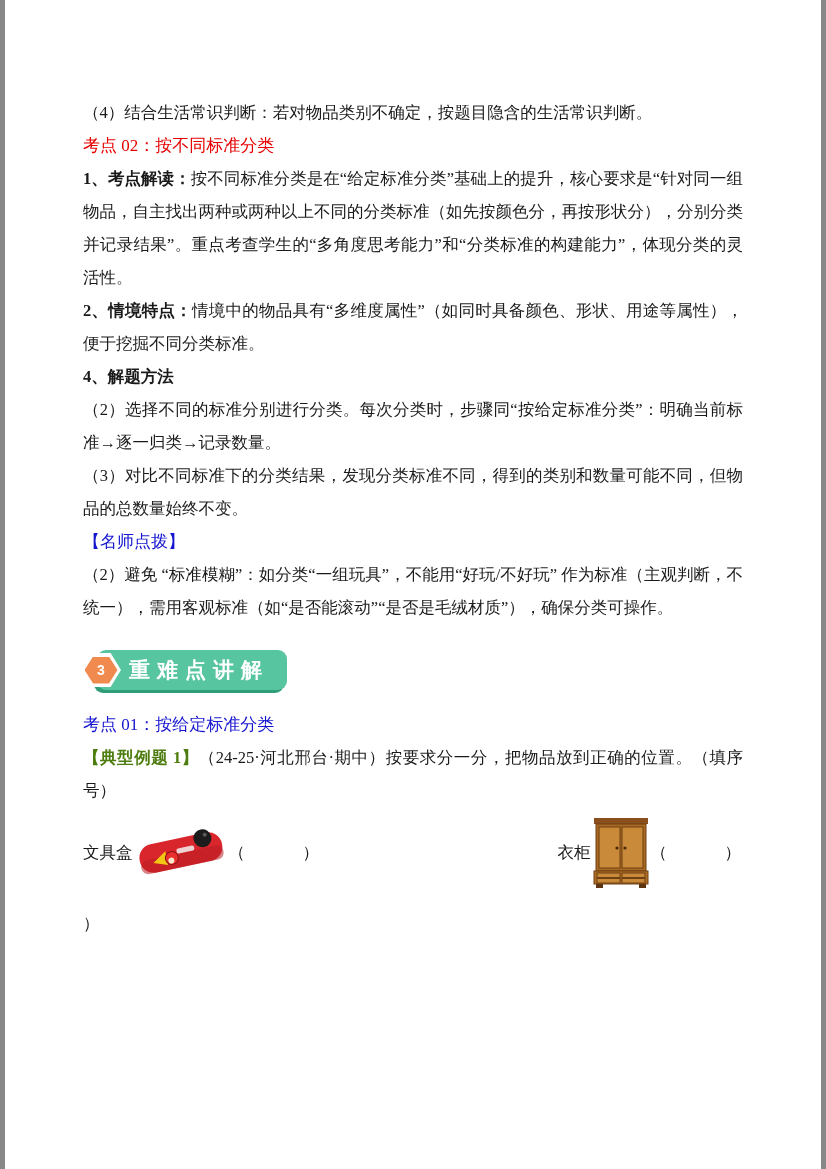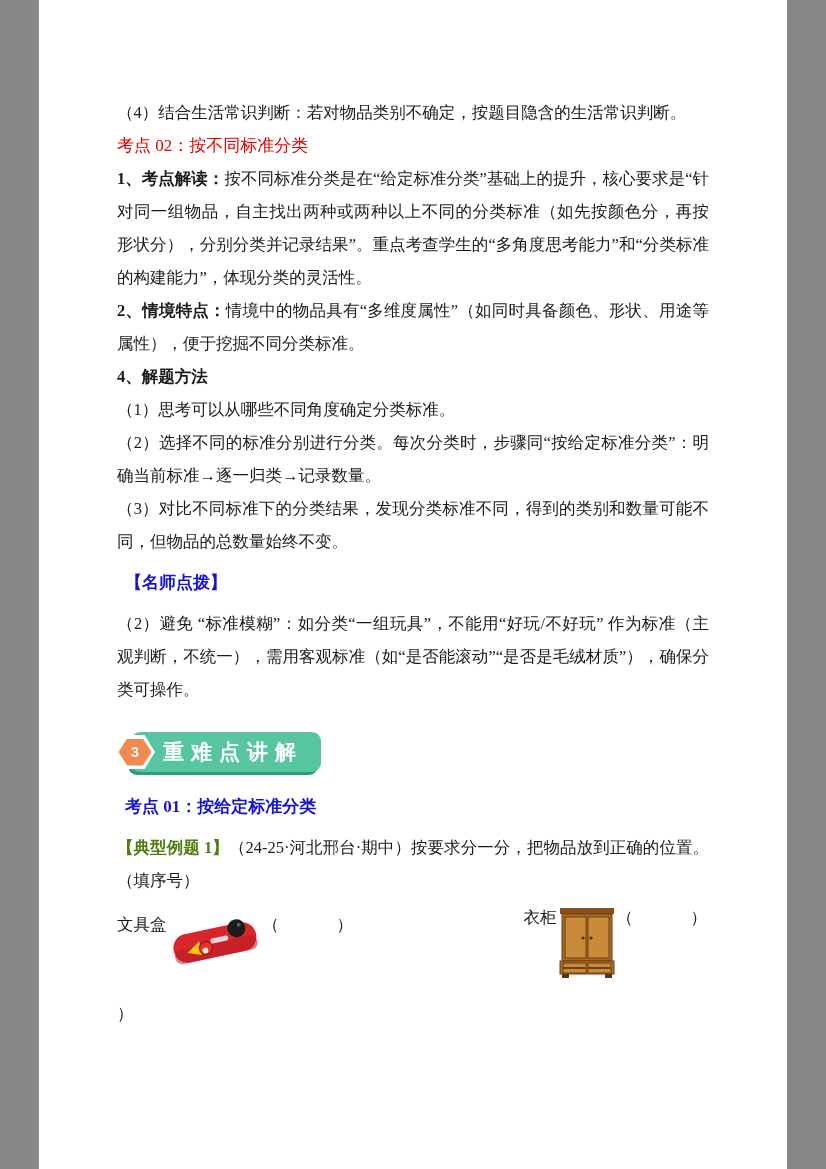--- a/index.html
+++ b/index.html
@@ -1,30 +1,30 @@
 <!DOCTYPE html>
 <html><head>
 <meta charset="utf-8">
 <style>
   html,body{margin:0;padding:0;background:#888;}
   .page{
     position:relative;
-    width:748px;height:1169px;
+    width:816px;height:1169px;
     margin:0 auto;
     background:#ffffff;
     font-family:"Liberation Serif","DejaVu Serif",serif;
     color:#1a1a1a;
     box-sizing:border-box;
     padding:96px 78px 0 78px;
     overflow:hidden;
   }
   p{margin:0;font-size:16.5px;line-height:33px;text-align:justify;}
   .runin{font-weight:bold;}
   .h-red{color:#e60000;font-weight:normal;font-size:17px;line-height:33px;margin:0;}
-  .h-blue{color:#1515d0;font-weight:bold;font-size:17px;line-height:33px;margin:8px;}
+  .h-blue{color:#1515d0;font-weight:normal;font-size:17px;line-height:33px;margin:0;}
   .ex-label{color:#4d7c0f;font-weight:bold;}
   
   .badge-row{margin:26px 0 14px 2px;height:44px;position:relative;}
   .badge{
     position:relative;display:inline-block;
     background:#57c5a0;border-radius:9px;
     box-shadow:-3px 3px 0 #2f9e78;
     padding:6px 18px 6px 32px;margin-left:12px;
   }
   .badge-label{
@@ -42,21 +42,21 @@
     clip-path:polygon(26% 0%,74% 0%,100% 50%,26% 100%,26% 100%,0% 50%,74% 100%);
     clip-path:polygon(26% 0%,74% 0%,100% 50%,74% 100%,26% 100%,0% 50%);
     display:flex;align-items:center;justify-content:center;
   }
   .hex-num{color:#fff;font-weight:bold;font-size:14px;font-family:"Liberation Sans",sans-serif;}
   
   .items-row{
     display:flex;justify-content:space-between;align-items:center;
     margin-top:6px;height:80px;
   }
-  .item{display:flex;align-items:flex-start;}
+  .item{display:flex;align-items:center;}
   .item .lbl{font-size:16.5px;}
   .item svg{display:block;margin:0 2px;}
   .blank{font-size:16.5px;letter-spacing:2px;}
   .trailing{margin-top:14px;}
 </style>
 </head>
 <body>
 
 <div class="page">
 
@@ -64,21 +64,20 @@
 
   <p class="h-red">考点 02：按不同标准分类</p>
 
   <p><span class="runin">1、考点解读：</span><span>按不同标准分类是在“给定标准分类”基础上的提升，核心要求是“针对同一组物品，自主找出两种或两种以上不同的分类标准（如先按颜色分，再按形状分），分别分类并记录结果”。重点考查学生的“多角度思考能力”和“分类标准的构建能力”，体现分类的灵活性。</span></p>
 
   <p><span class="runin">2、情境特点：</span><span>情境中的物品具有“多维度属性”（如同时具备颜色、形状、用途等属性），便于挖掘不同分类标准。</span></p>
 
 
   <p><span class="runin">4、解题方法</span></p>
 
-  <p>（1）思考可以从哪些不同角度确定分类标准。</p>
   <p>（2）选择不同的标准分别进行分类。每次分类时，步骤同“按给定标准分类”：明确当前标准→逐一归类→记录数量。</p>
   <p>（3）对比不同标准下的分类结果，发现分类标准不同，得到的类别和数量可能不同，但物品的总数量始终不变。</p>
 
   <p class="h-blue">【名师点拨】</p>
   <p>（2）避免 “标准模糊”：如分类“一组玩具”，不能用“好玩/不好玩” 作为标准（主观判断，不统一），需用客观标准（如“是否能滚动”“是否是毛绒材质”），确保分类可操作。</p>
 
   <div class="badge-row">
     <div class="badge">
       <span class="hex-outer">
         <span class="hex-inner">

